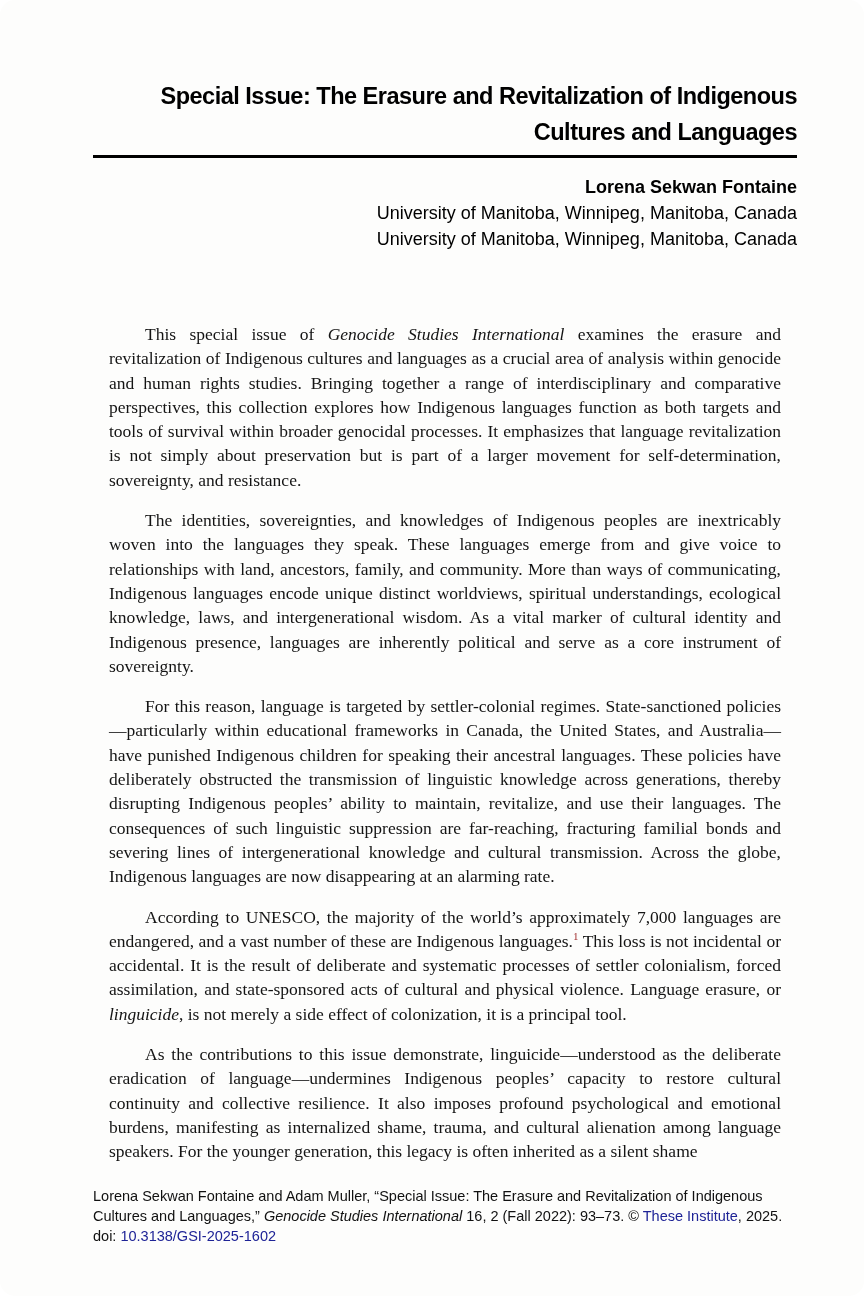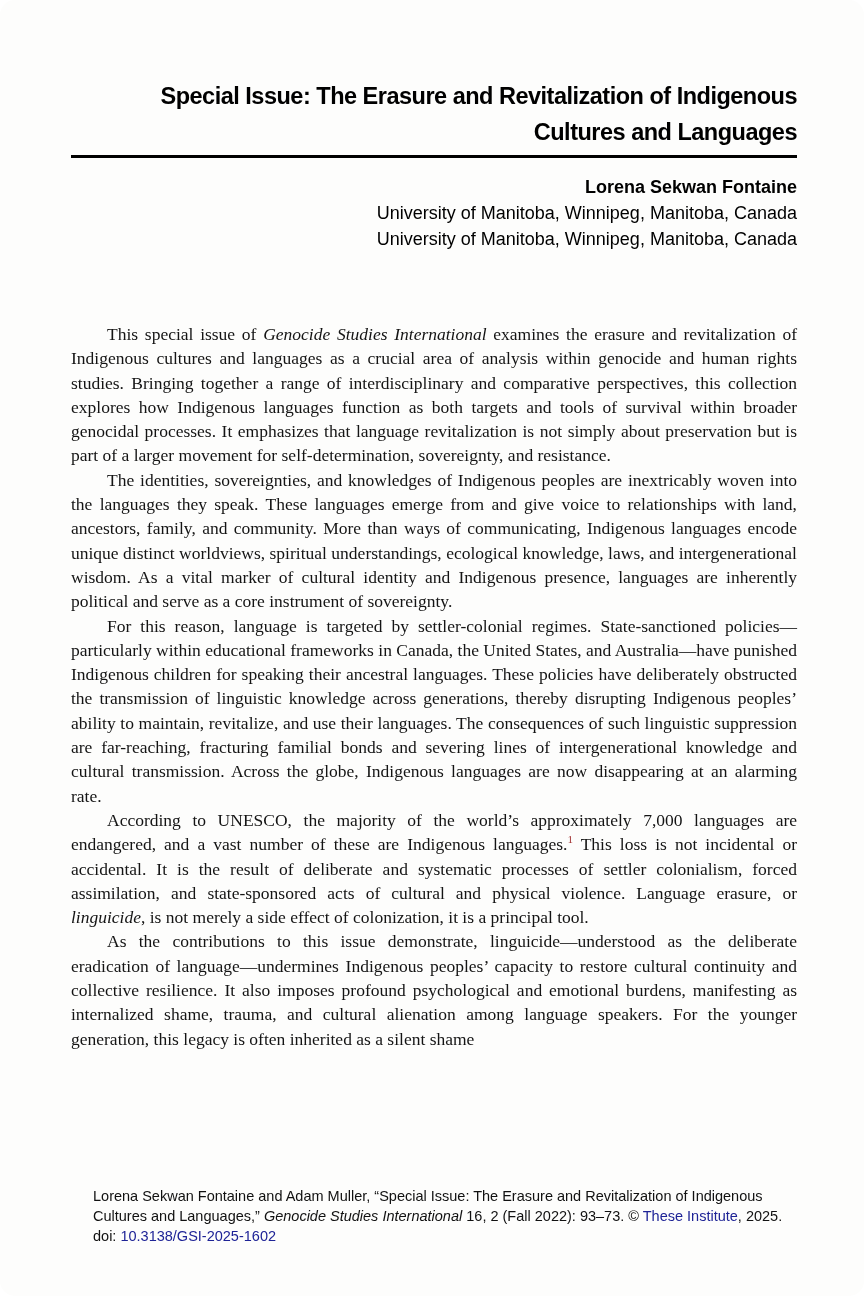--- a/index.html
+++ b/index.html
@@ -6,21 +6,21 @@
     margin: 0;
     padding: 0;
     background: #ffffff;
   }
   .page {
     position: relative;
     width: 864px;
     height: 1296px;
     box-sizing: border-box;
     background: #fdfdfc;
-    padding: 78px 67px 0 71px;
+    padding: 78px 67px 0 93px;
     color: #0d0d0d;
     overflow: hidden;
     border-radius: 15px;
   }
   
   .title {
     margin: 0;
     text-align: right;
     font-family: "Liberation Sans", sans-serif;
     font-weight: bold;
@@ -49,21 +49,21 @@
   
   .body-text {
     margin-top: 70px;
     font-family: "Liberation Serif", serif;
     font-size: 17.5px;
     line-height: 24.3px;
     text-align: justify;
     color: #141414;
   }
   .body-text p {
-    margin: 0;
+    margin: 16px;
     text-indent: 36px;
   }
   .it { font-style: italic; }
   sup.fnref {
     color: #a33333;
     font-size: 11px;
     line-height: 0;
     text-decoration: none;
   }
   

